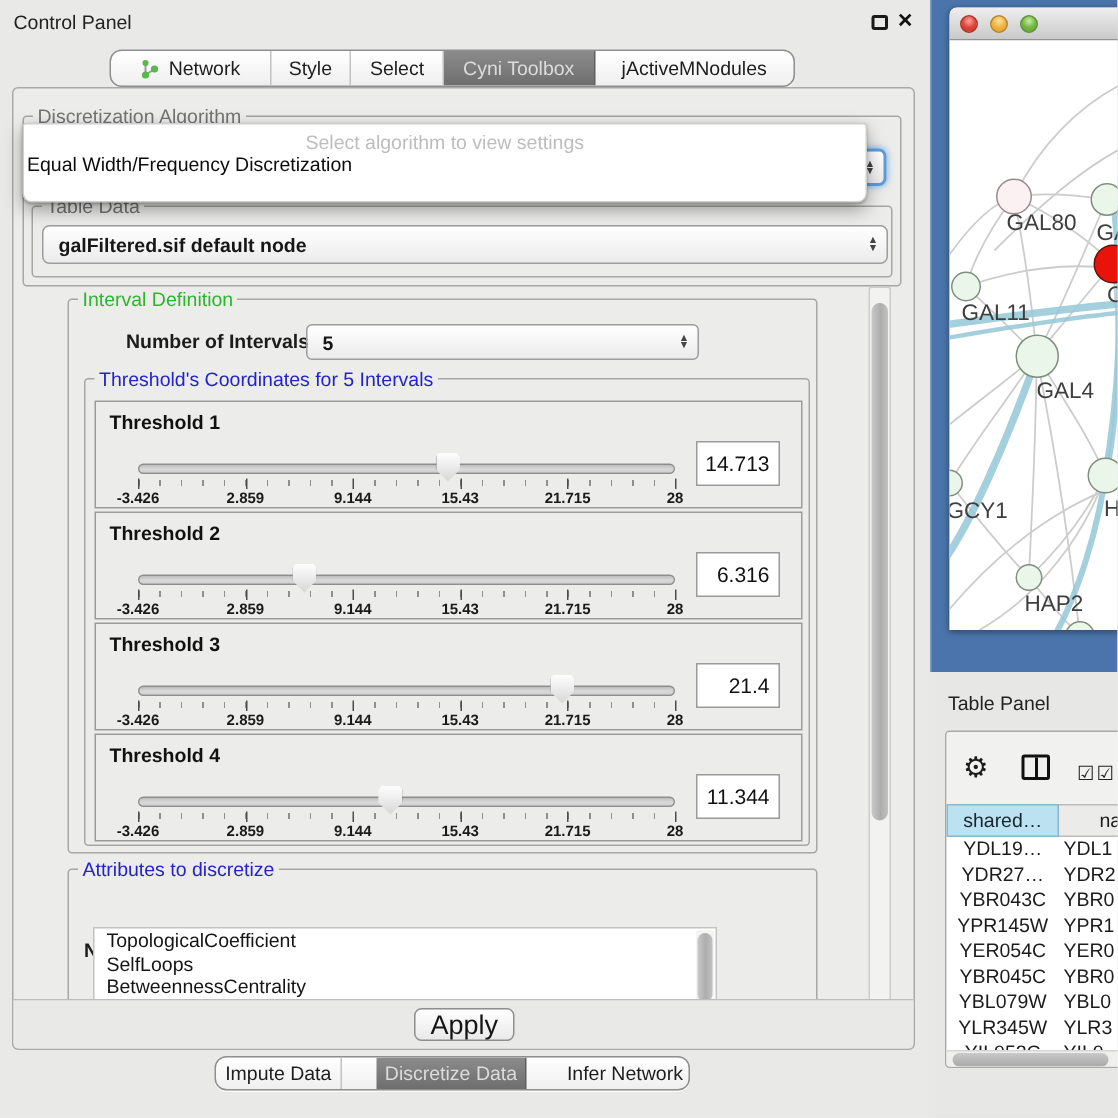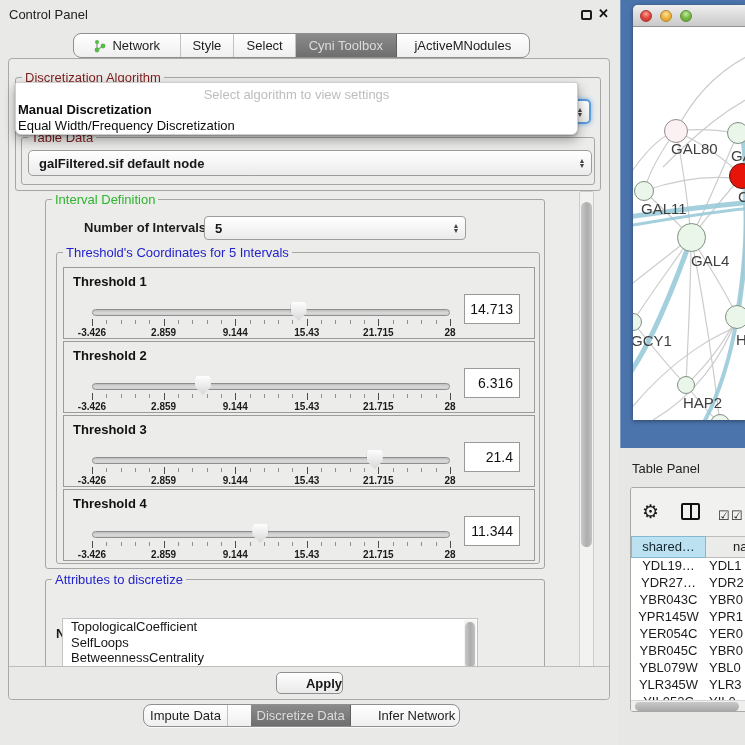--- a/index.html
+++ b/index.html
@@ -24,21 +24,21 @@
   .seg .s.sel { background:linear-gradient(#8b8b8b,#6e6e6e); color:var(--tab-selected-fg,#dcdcdc); border-right-color:#5f5f5f; }
 
   #top-tabs { left:73px; top:33px; height:25px; width:457px; }
   #bottom-tabs { left:143px; top:704px; height:23px; width:317px;gap:23px; }
 
   
   #main-panel { position:absolute; left:8px; top:58px; width:602px; height:642px;
                 border:1px solid #a9a9a7; border-radius:4px; background:#ececea; }
 
   .groupbox { position:absolute; border:1px solid #a6a6a4; border-radius:3px; }
-  .group-label { position:absolute; top:-8px; left:6px; background:#ececea; padding:0 3px; font-size:13px; color:#7f1d1d; white-space:nowrap; }
+  .group-label { position:absolute; top:-8px; left:6px; background:#ececea; padding:0 3px; font-size:13px; color:#737373; white-space:nowrap; }
   .group-label.green { color:var(--accent-green,#2db52d); }
   .group-label.blue  { color:var(--accent-blue,#2323cc); }
 
   .combo { position:absolute; background:linear-gradient(#ffffff,#ebebeb); border:1px solid #9d9d9d; border-radius:5px;
            font-size:13px; color:#161616; display:flex; align-items:center; }
   .combo .val { padding-left:10px; flex:1; white-space:nowrap; overflow:hidden;font-weight:bold; }
   .combo .arrows { width:18px; display:flex; flex-direction:column; align-items:center; line-height:5px; font-size:7px; color:#444; }
 
   
   #algo-popup { position:absolute; left:6px; top:23px; width:563px; height:53px; background:#ffffff;
@@ -81,21 +81,21 @@
   
   #attr-list { position:absolute; left:16px; top:38px; width:416px; height:100px; background:#ffffff;
                border:1px solid #c3c3c3; font-size:13px; color:#151515; }
   #attr-list .item { padding-left:8px; line-height:15.5px; }
   #attr-list .vscrollbar { right:1px; top:1px; width:12px; height:62px; border:none; background:#f4f4f3; }
 
   
   #apply-bar { position:absolute; left:0; bottom:0; width:100%; height:33px; border-top:1px solid #bdbdbc;
                background:#e9e9e7; border-radius:0 0 4px 4px; }
   .push-btn { position:absolute; border:1px solid #8f8f8f; border-radius:5px; background:linear-gradient(#ffffff,#e9e9e9);
-              font-size:13px; color:#161616; text-align:right;font-weight:bold; }
+              font-size:18px; color:#161616; text-align:center; }
 
   
   #right-top { position:absolute; left:620px; top:0; width:125px; height:448px; background:var(--frame-blue,#4a74ab);
                border-left:1px solid #7d9cc4; }
   #net-window { position:absolute; left:12px; top:5px; width:113px; height:415px; background:#ffffff;
                 border-radius:5px 0 0 0; overflow:hidden; box-shadow:0 1px 4px rgba(0,0,0,.4);padding-left:20px; }
   #net-titlebar { position:absolute; left:0; top:0; width:100%; height:22px;
                   background:linear-gradient(#efefef,#c9c9c9); border-bottom:1px solid #939393; }
   .tl { position:absolute; top:5px; width:12px; height:12px; border-radius:50%; }
   .tl.red    { left:7px;  background:radial-gradient(circle at 50% 30%, #ffa49c 0%, #e0453a 50%, #c23429 100%); border:1px solid #a8362c; }
@@ -165,21 +165,20 @@
     <div class="groupbox" style="left:6px; top:18px; width:586px; height:114px;">
       <span class="group-label">Discretization Algorithm</span>
     </div>
     <div class="combo" id="algo-combo">
       <span class="val"></span>
       <span class="arrows">▲<br>▼</span>
     </div>
 
     <div id="algo-popup">
       <span class="hint">Select algorithm to view settings</span>
-      <span class="opt bold">Manual Discretization</span>
       <span class="opt">Equal Width/Frequency Discretization</span>
     </div>
 
     <div class="groupbox" style="left:12px; top:78px; width:574px; height:48px; z-index:6;">
       <span class="group-label">Table Data</span>
       <div class="combo" style="left:6px; top:12px; width:564px; height:26px;">
         <span class="val">galFiltered.sif default node</span>
         <span class="arrows">▲<br>▼</span>
       </div>
     </div>

